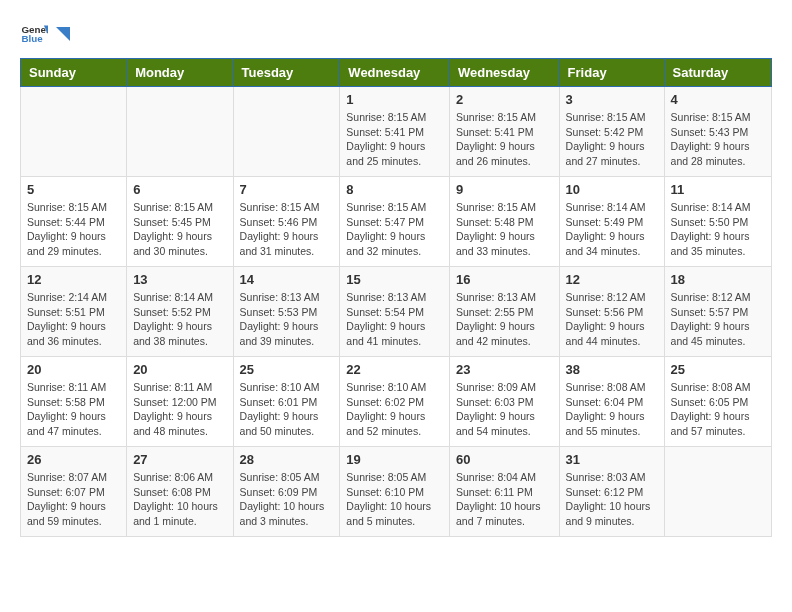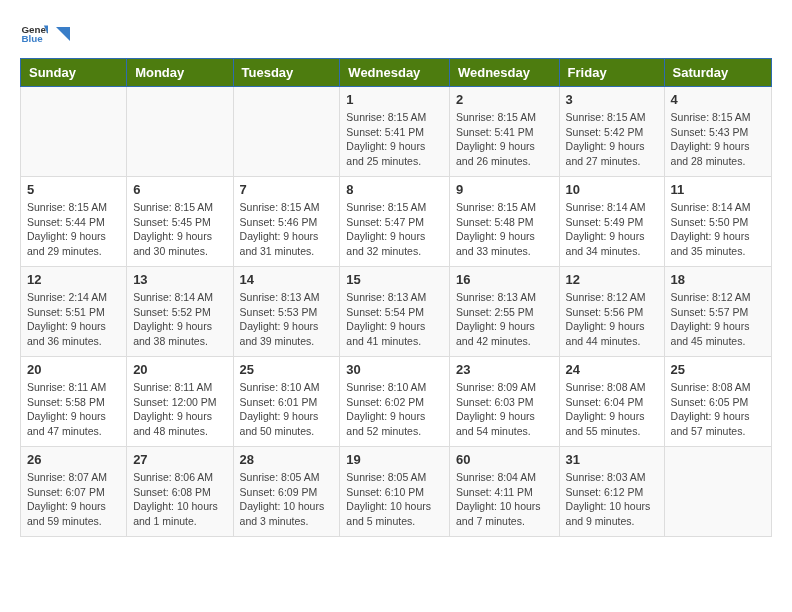--- a/index.html
+++ b/index.html
@@ -289,35 +289,35 @@
 and 48 minutes.</div>
         </td>
         <td>
           <span class="day-number">25</span>
           <div class="day-info">Sunrise: 8:10 AM
 Sunset: 6:01 PM
 Daylight: 9 hours
 and 50 minutes.</div>
         </td>
         <td>
-          <span class="day-number">30</span>
+          <span class="day-number">22</span>
           <div class="day-info">Sunrise: 8:10 AM
 Sunset: 6:02 PM
 Daylight: 9 hours
 and 52 minutes.</div>
         </td>
         <td>
           <span class="day-number">23</span>
           <div class="day-info">Sunrise: 8:09 AM
 Sunset: 6:03 PM
 Daylight: 9 hours
 and 54 minutes.</div>
         </td>
         <td>
-          <span class="day-number">24</span>
+          <span class="day-number">38</span>
           <div class="day-info">Sunrise: 8:08 AM
 Sunset: 6:04 PM
 Daylight: 9 hours
 and 55 minutes.</div>
         </td>
         <td>
           <span class="day-number">25</span>
           <div class="day-info">Sunrise: 8:08 AM
 Sunset: 6:05 PM
 Daylight: 9 hours
@@ -349,21 +349,21 @@
         <td>
           <span class="day-number">19</span>
           <div class="day-info">Sunrise: 8:05 AM
 Sunset: 6:10 PM
 Daylight: 10 hours
 and 5 minutes.</div>
         </td>
         <td>
           <span class="day-number">60</span>
           <div class="day-info">Sunrise: 8:04 AM
-Sunset: 4:11 PM
+Sunset: 6:11 PM
 Daylight: 10 hours
 and 7 minutes.</div>
         </td>
         <td>
           <span class="day-number">31</span>
           <div class="day-info">Sunrise: 8:03 AM
 Sunset: 6:12 PM
 Daylight: 10 hours
 and 9 minutes.</div>
         </td>

